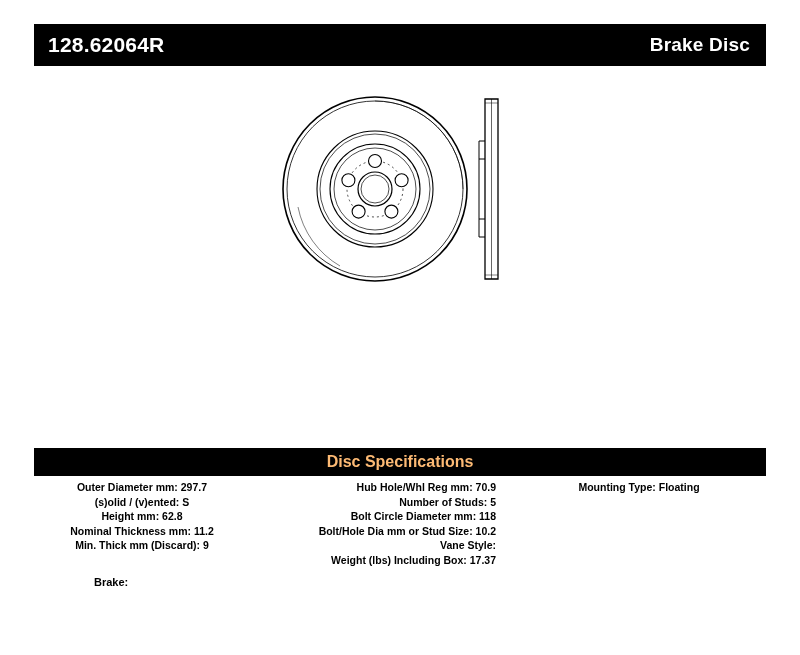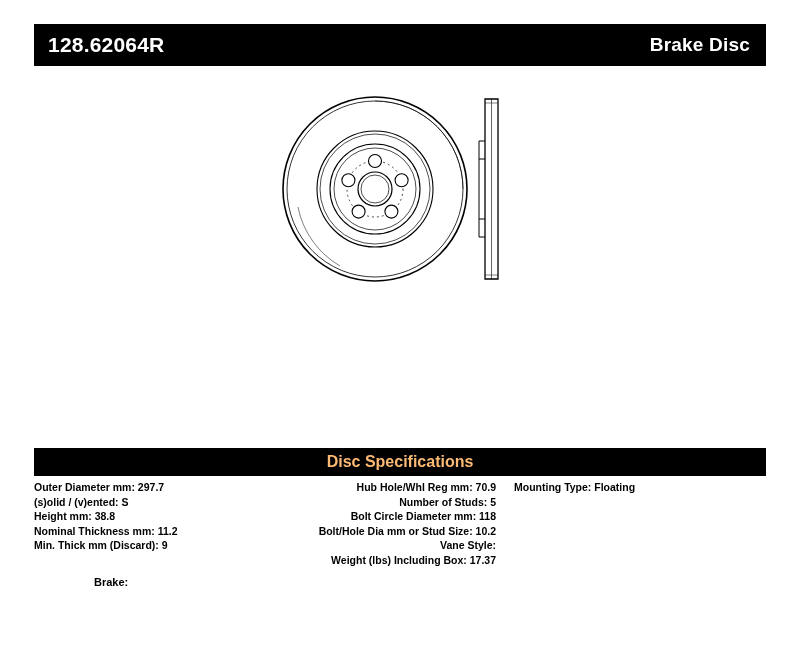--- a/index.html
+++ b/index.html
@@ -90,31 +90,31 @@
     font-size: 10.5px;
     font-weight: bold;
   }
   .col {
     position: absolute;
     top: 0;
   }
   .col-left {
     left: 0;
     width: 216px;
-    text-align: left;
+    text-align: center;
   }
   .col-mid {
     left: 226px;
     width: 236px;
     text-align: right;
   }
   .col-right {
     left: 480px;
     width: 250px;
-    text-align: left;
+    text-align: center;
   }
   .spec-line {
     line-height: 14.6px;
     white-space: nowrap;
   }
 
   
   .note {
     position: absolute;
     left: 94px;
@@ -181,21 +181,21 @@
 
   <div class="spec-bar">
     <div class="spec-bar-title">Disc Specifications</div>
   </div>
 
   <div class="spec-columns">
 
     <div class="col col-left">
       <div class="spec-line">Outer Diameter mm: 297.7</div>
       <div class="spec-line">(s)olid / (v)ented: S</div>
-      <div class="spec-line">Height mm: 38.8</div>
+      <div class="spec-line">Height mm: 62.8</div>
       <div class="spec-line">Nominal Thickness mm: 11.2</div>
       <div class="spec-line">Min. Thick mm (Discard): 9</div>
     </div>
 
     <div class="col col-mid">
       <div class="spec-line">Hub Hole/Whl Reg mm: 70.9</div>
       <div class="spec-line">Number of Studs: 5</div>
       <div class="spec-line">Bolt Circle Diameter mm: 118</div>
       <div class="spec-line">Bolt/Hole Dia mm or Stud Size: 10.2</div>
       <div class="spec-line">Vane Style:</div>

